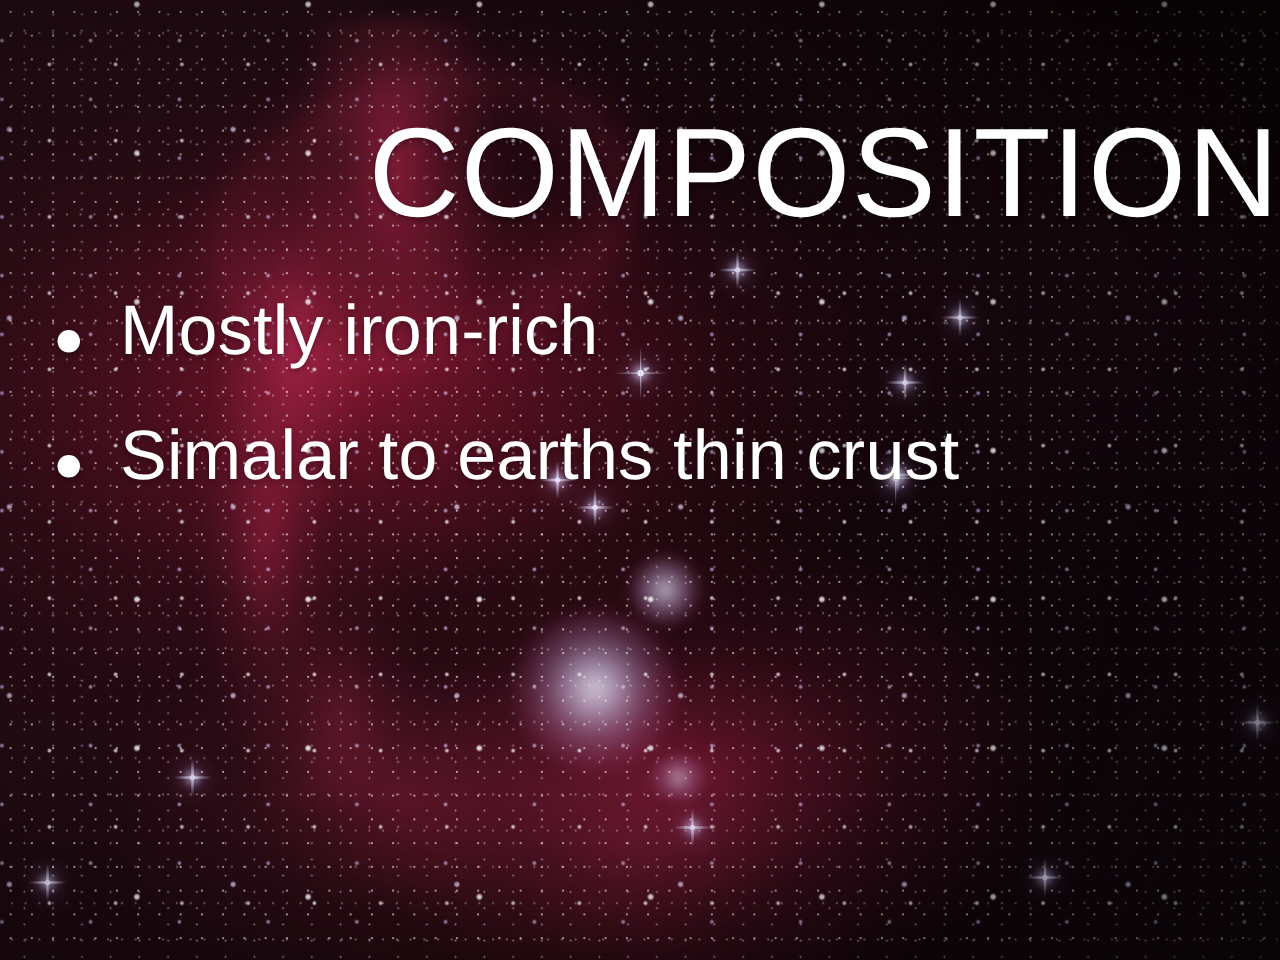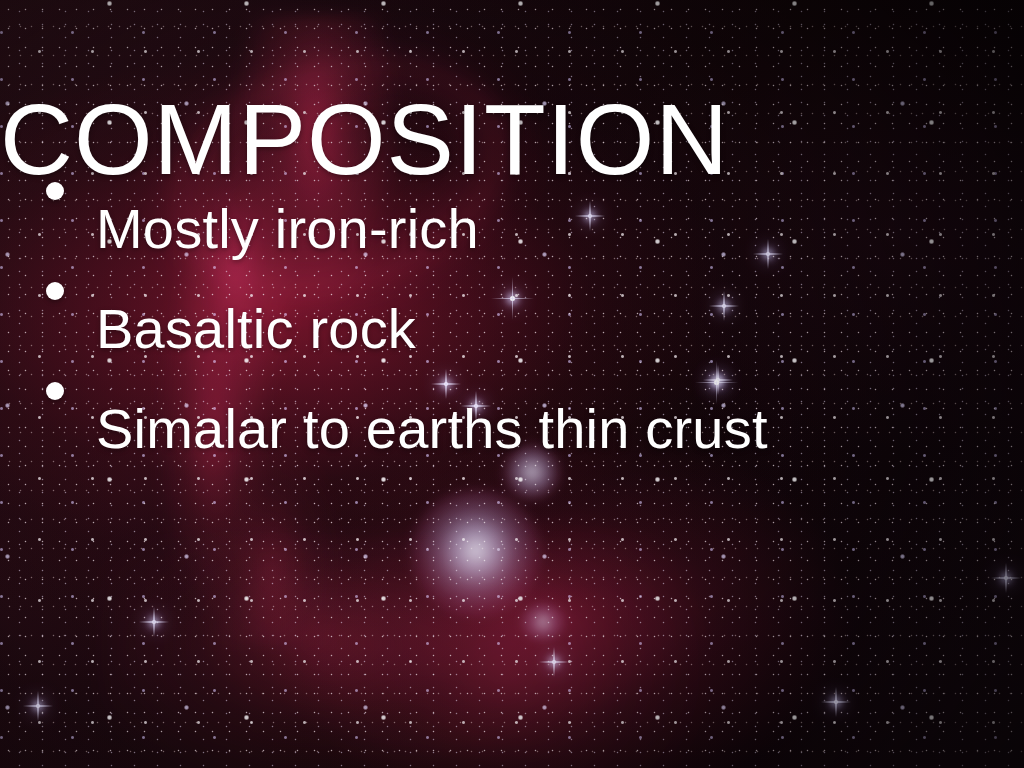--- a/index.html
+++ b/index.html
@@ -257,21 +257,21 @@
     position: absolute;
     inset: 0;
     z-index: 10;
   }
 
   .slide-title {
     position: absolute;
     left: 0;
     right: 0;
     top: 18px;
-    text-align: left;
+    text-align: right;
     color: #ffffff;
     font-family: "Liberation Sans", sans-serif;
     font-size: 101px;
     font-weight: 400;
     letter-spacing: 1px;
     line-height: 1.05;
     white-space: nowrap;
     text-shadow: 0 2px 5px rgba(0, 0, 0, 0.35);
   }
 
@@ -280,21 +280,21 @@
     left: 46px;
     right: 14px;
     top: 196px;
     margin: 0;
     padding: 0;
     list-style: none;
   }
 
   .bullet-item {
     display: flex;
-    align-items: flex-start;
+    align-items: flex-end;
     height: 100px;
     color: #ffffff;
     font-family: "Liberation Sans", sans-serif;
     font-size: 56px;
     font-weight: 400;
     letter-spacing: 0.2px;
     white-space: nowrap;
     text-shadow: 0 2px 5px rgba(0, 0, 0, 0.35);
   }
 
@@ -352,24 +352,20 @@
 
     <h1 class="slide-title">COMPOSITION</h1>
 
     <ul class="bullet-list">
 
       <li class="bullet-item">
         <span class="bullet-dot"></span>
         <span class="bullet-text">Mostly iron-rich</span>
       </li>
 
-      <li class="bullet-item">
-        <span class="bullet-dot"></span>
-        <span class="bullet-text">Basaltic rock</span>
-      </li>
 
       <li class="bullet-item">
         <span class="bullet-dot"></span>
         <span class="bullet-text">Simalar to earths thin crust</span>
       </li>
 
 
 
     </ul>
   </div>

